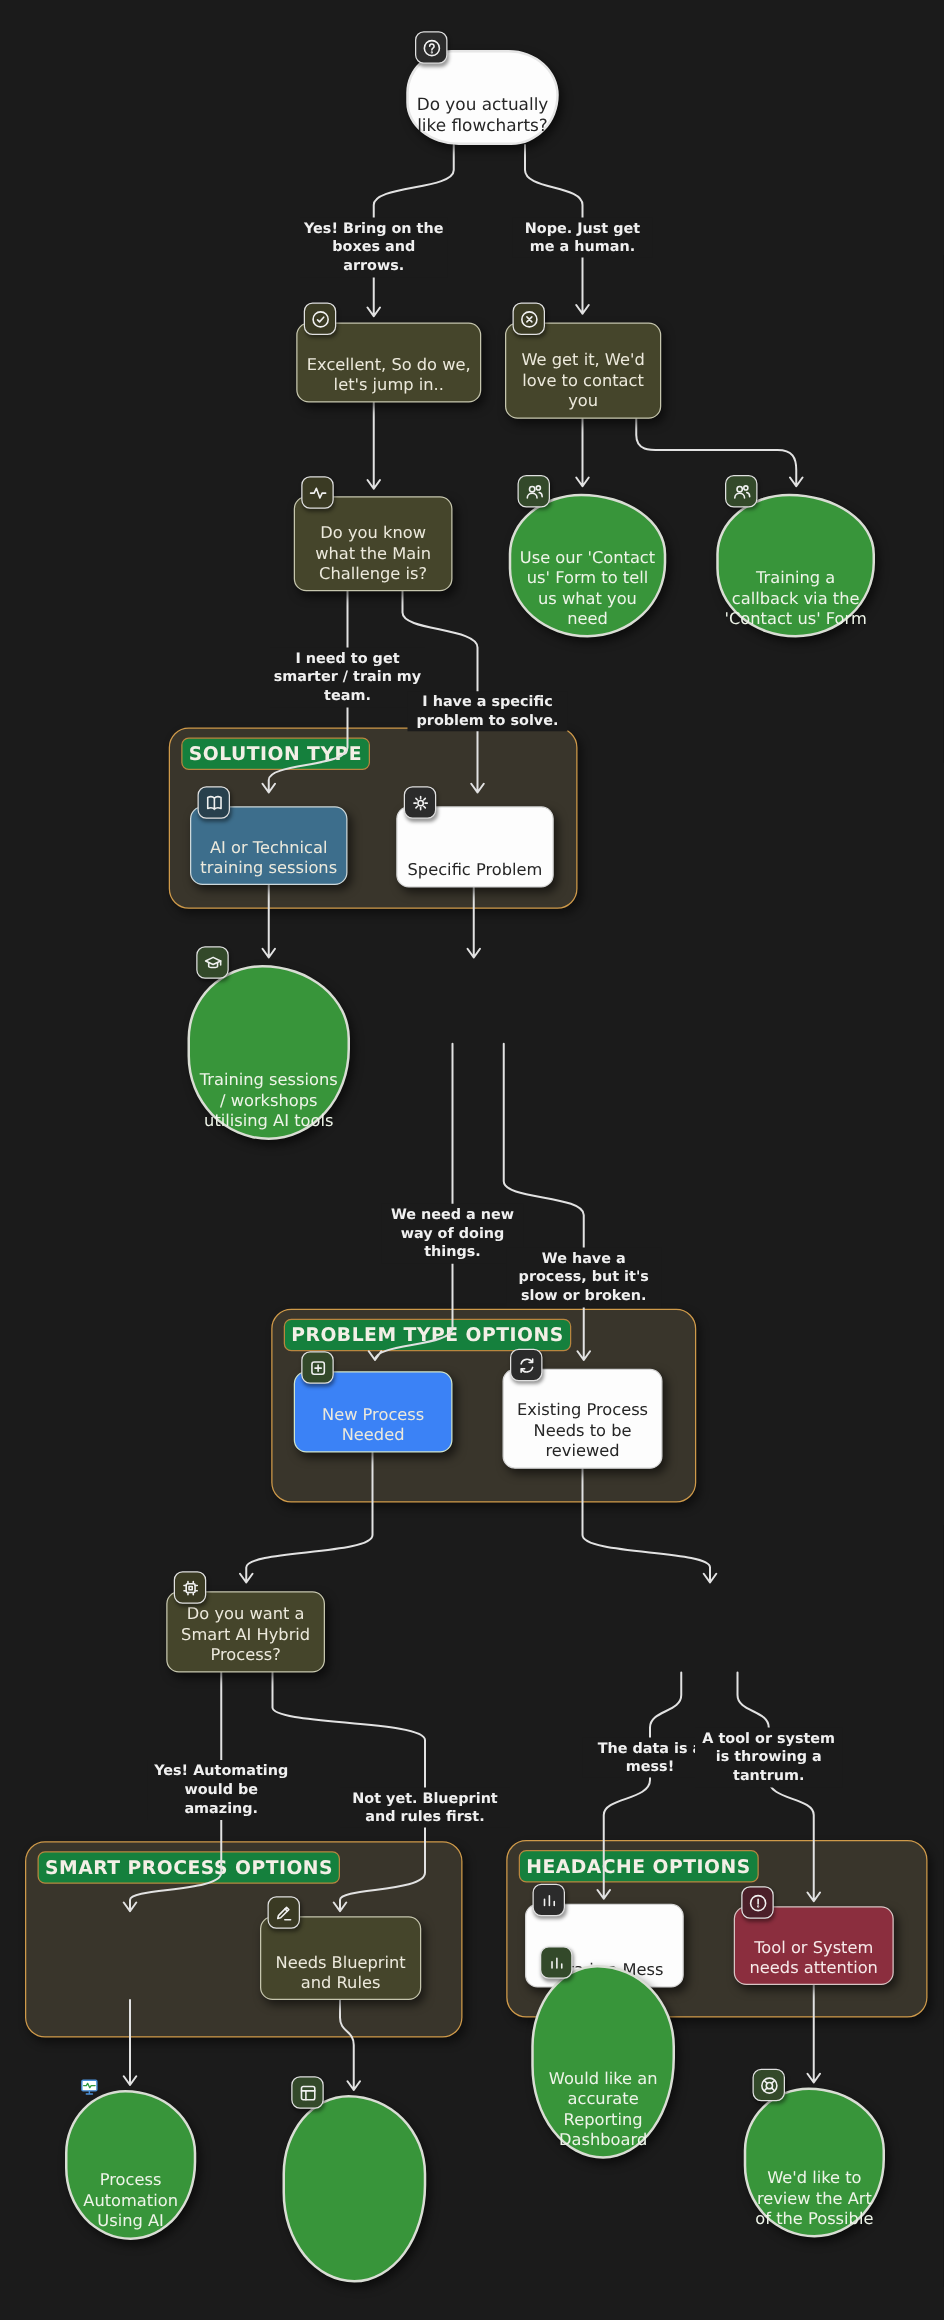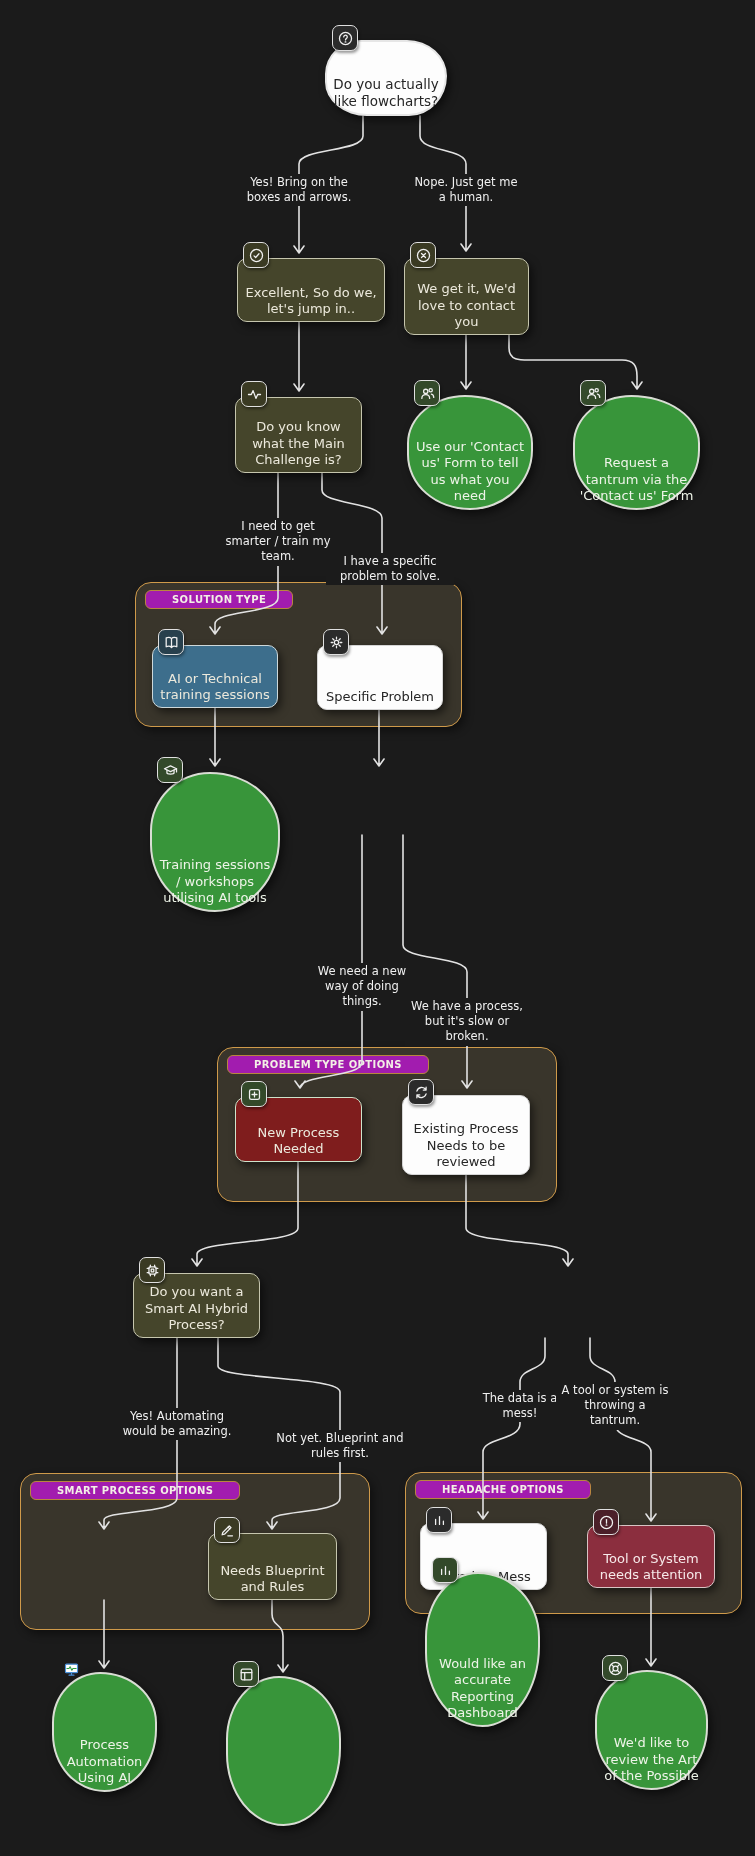--- a/index.html
+++ b/index.html
@@ -1,36 +1,36 @@
 <!DOCTYPE html>
 <html><head>
 <meta charset="utf-8">
 <style>
   html,body{margin:0;padding:0;background:#151515;}
   #canvas{position:relative;width:755px;height:1856px;background:#1b1b1b;margin:0 auto;overflow:hidden;
           font-family:"DejaVu Sans","Liberation Sans",sans-serif;}
   
   .group{position:absolute;z-index:0;background:#39352b;border:1.5px solid #cf9a4a;border-radius:16px;
          box-shadow:3px 4px 8px rgba(0,0,0,.45);}
-  .gtag{position:absolute;top:7px;left:9px;background:#a21caf;border:1px solid #b8863f;border-radius:6px;
-        color:#f3efe6;font-size:10px;font-weight:bold;letter-spacing:.4px;padding:3px 26px;white-space:nowrap;}
+  .gtag{position:absolute;top:7px;left:9px;background:#15803d;border:1px solid #b8863f;border-radius:6px;
+        color:#f3efe6;font-size:15px;font-weight:bold;letter-spacing:.4px;padding:3px 5px;white-space:nowrap;}
   
   #edges{position:absolute;left:0;top:0;z-index:1;}
   
   .elabel{position:absolute;z-index:2;transform:translateX(-50%);background:#1b1b1b;color:#f0f0f0;
-          font-size:11.5px;line-height:1.32;text-align:center;padding:1px 3px;}
+          font-size:11.5px;line-height:1.32;text-align:center;padding:1px 3px;font-weight:bold;}
   
   .node{position:absolute;z-index:3;display:flex;align-items:flex-end;justify-content:center;text-align:center;
         border-radius:10px;box-shadow:3px 4px 8px rgba(0,0,0,.55);padding:4px;box-sizing:border-box;}
   .ntext{font-size:13px;line-height:1.25;color:#ece9dc;}
   .olive{background:#45452b;border:1.5px solid #c6c6ae;}
   .whitebox{background:#fdfdfd;border:1.5px solid #d5d5d5;}
   .whitebox .ntext{color:#262626;}
   .bluebox{background:#3d6e8c;border:1.5px solid #cdd8da;}
-  .greenbox{background:#7f1d1d;border:1.5px solid #cfe3cb;}
+  .greenbox{background:#3b82f6;border:1.5px solid #cfe3cb;}
   .redbox{background:#8b2e3e;border:1.5px solid #d8c4c4;}
   .redbox .ntext{color:#f6e9e9;}
   .blob{background:#38953a;border:2px solid #d9ddd4;border-radius:46% 54% 50% 50% / 42% 42% 52% 48%;}
   .blob .ntext{color:#eef4e8;}
   .startblob{background:#fdfdfd;border:2px solid #e6e6e6;border-radius:36px 40px 38px 42px/34px 36px 40px 34px;}
   .startblob .ntext{color:#262626;font-size:13.5px;}
   
   .nicon{position:absolute;top:-17px;left:5px;width:24px;height:24px;border-radius:7px;
          border:1.5px solid #e0e0e0;display:flex;align-items:center;justify-content:center;
          box-shadow:1px 2px 3px rgba(0,0,0,.4);background:#3a3a23;}
@@ -143,21 +143,21 @@
 
   <div class="node blob" style="left:573px;top:395px;width:127px;height:115px">
     <span class="nicon ic-green">
       <svg viewBox="0 0 24 24">
           <circle cx="9.5" cy="9" r="3"></circle>
           <path d="M4,19 c0-3.5 2.5-5.5 5.5-5.5 s5.5,2 5.5,5.5"></path>
           <circle cx="16.5" cy="7.5" r="2.3"></circle>
           <path d="M17.5,12.8 c2,0.4 3.3,2.2 3.3,4.7"></path>
         </svg>
     </span>
-    <span class="ntext">Request a tantrum via the 'Contact us' Form</span>
+    <span class="ntext">Training a callback via the 'Contact us' Form</span>
   </div>
 
   <div class="node olive" style="left:235px;top:397px;width:127px;height:76px">
     <span class="nicon ic-olive">
       <svg viewBox="0 0 24 24">
           <path d="M3.5,12 H7.5 L10,6.5 L14,17.5 L16.5,12 H20.5"></path>
         </svg>
     </span>
     <span class="ntext">Do you know what the Main Challenge is?</span>
   </div>

